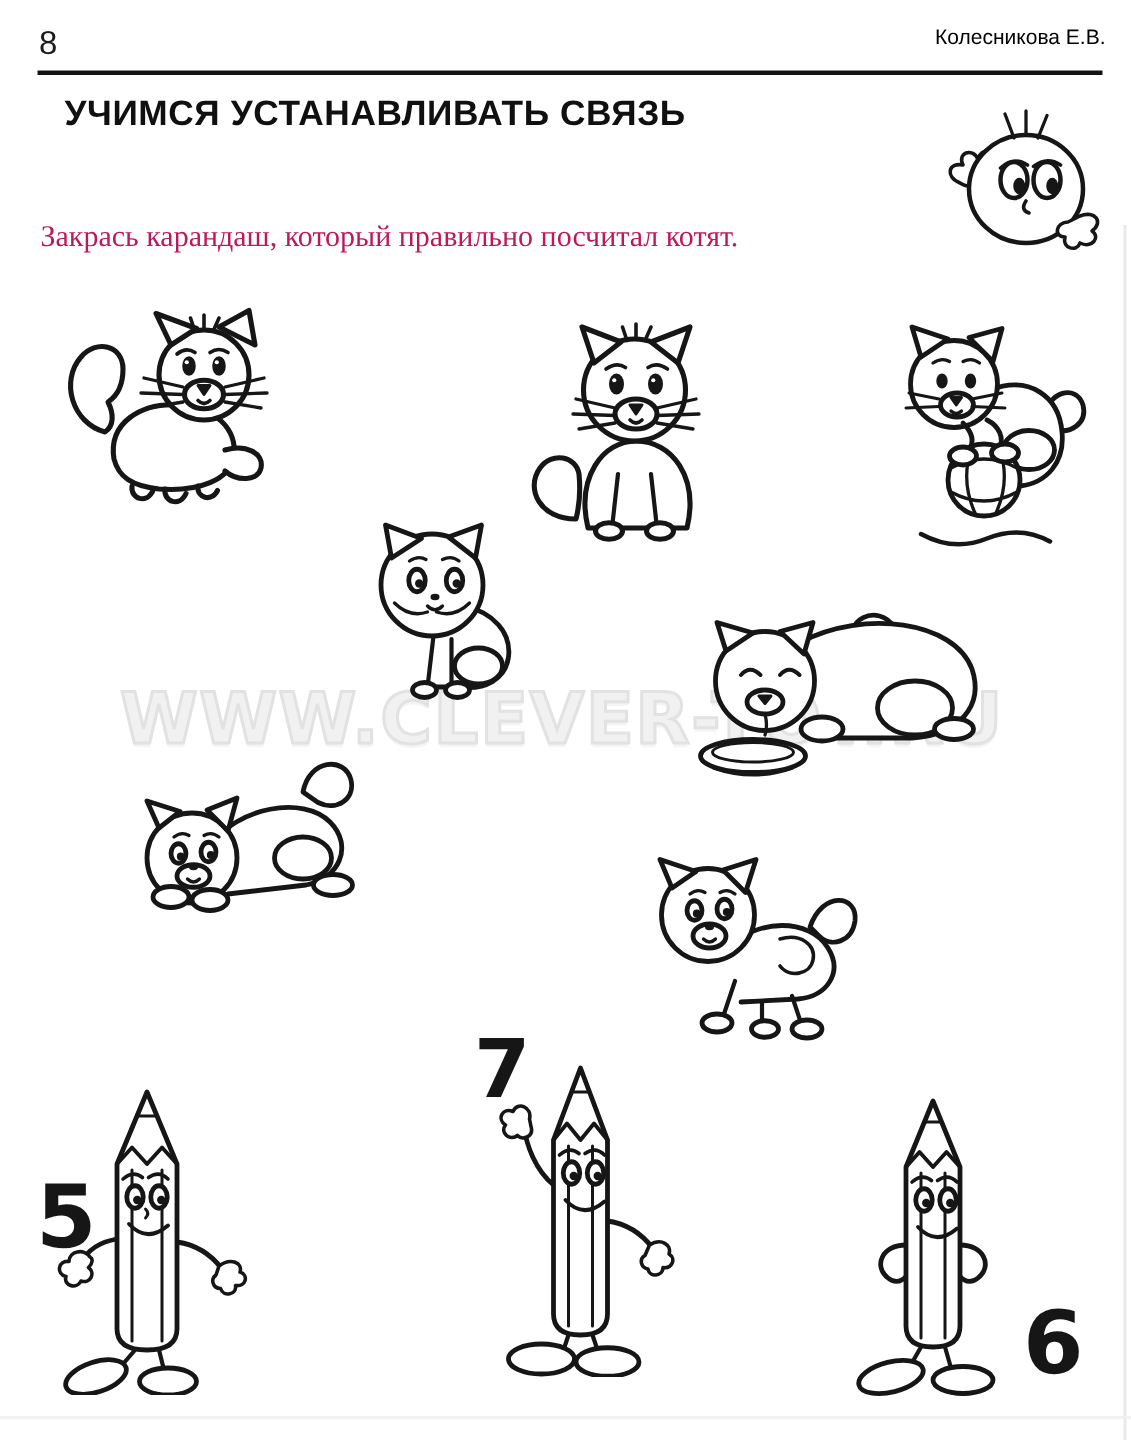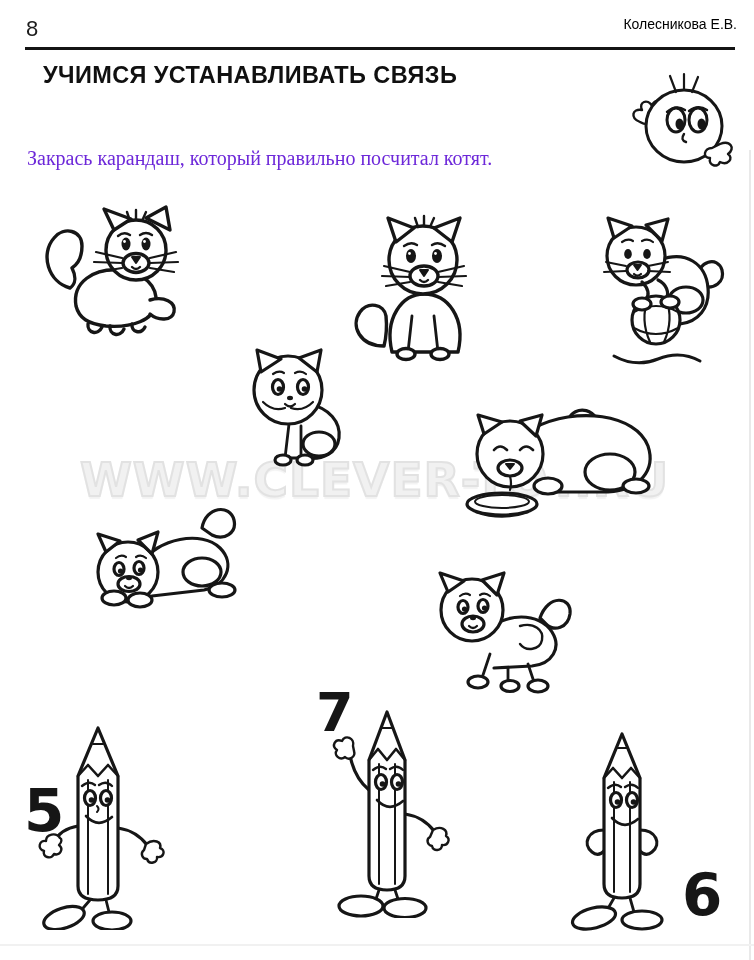--- a/index.html
+++ b/index.html
@@ -15,21 +15,21 @@
     font-family:"Liberation Sans",sans-serif;
   }
   .abs{position:absolute;}
   
   .page-num{left:26px;top:16px;font-size:22px;color:#1c1c1c;}
   .author{right:17px;top:16px;font-size:14px;color:#000000;}
   .header-rule{left:25px;right:19px;top:47px;height:3px;background:#141414;}
   
   .title{left:27px;top:60px;font-weight:bold;font-size:23.5px;line-height:31px;letter-spacing:.4px;color:#101010;margin-left:16px;}
   
-  .instruction{left:27px;top:147px;font-family:"Liberation Serif",serif;font-size:20px;color:#6d28d9;}
+  .instruction{left:27px;top:147px;font-family:"Liberation Serif",serif;font-size:20px;color:#be185d;}
   
   .watermark{
     left:80px;top:452px;z-index:0;white-space:nowrap;
     font-family:"DejaVu Sans",sans-serif;font-weight:bold;font-size:47px;letter-spacing:1px;
     color:var(--watermark-fill,#f1f1f1);
     -webkit-text-stroke:2px var(--watermark-stroke,#e2e2e2);
     text-shadow:0 3px 1px rgba(0,0,0,0.05);
   }
   .art{z-index:1;}
   .art svg{display:block;overflow:visible;}

